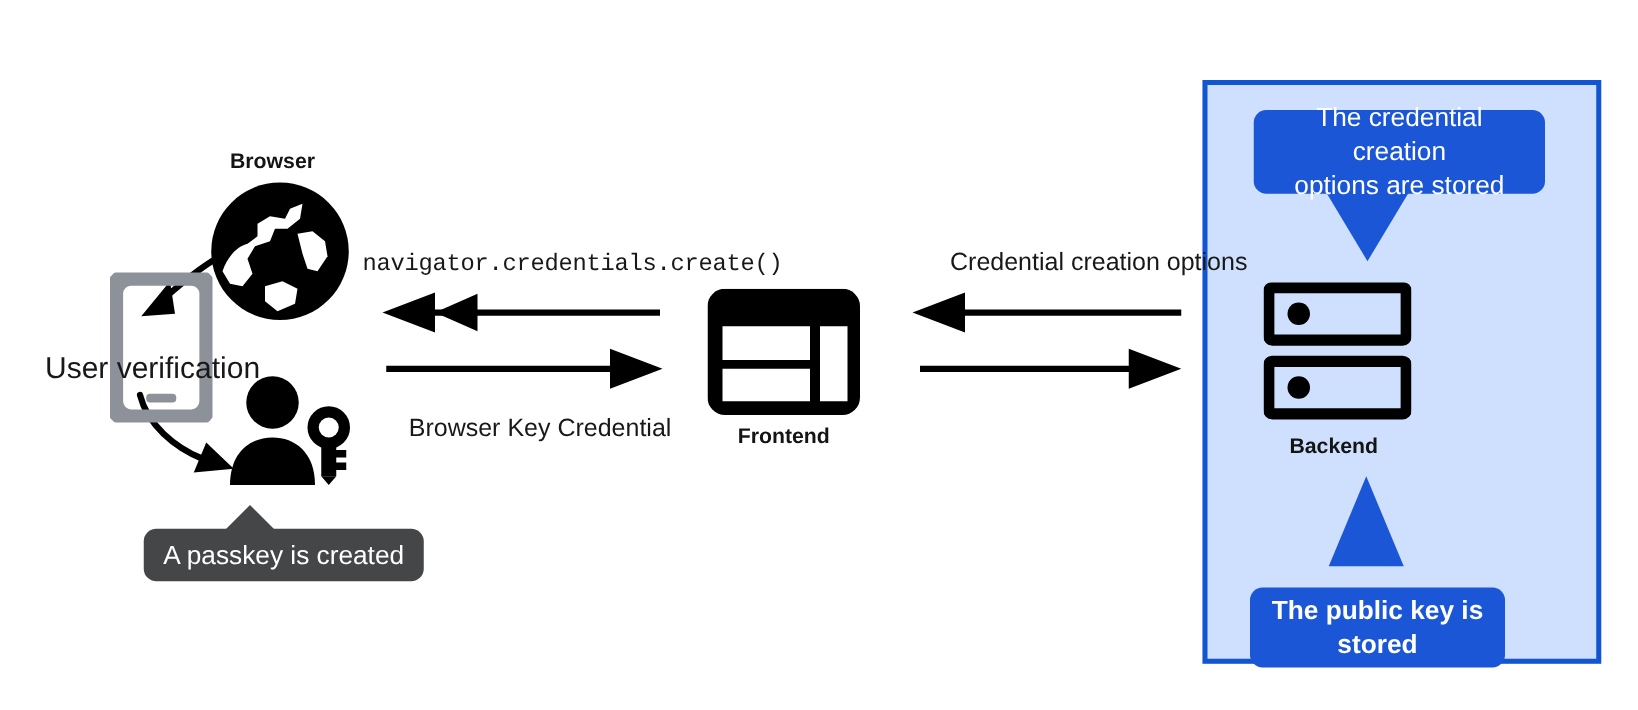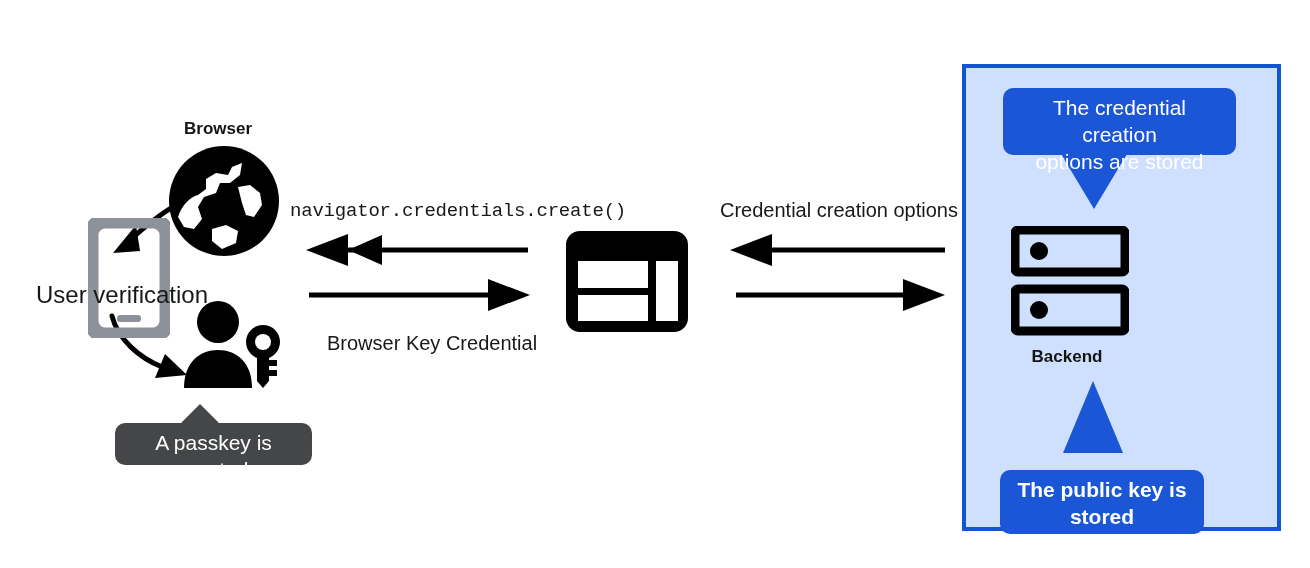--- a/index.html
+++ b/index.html
@@ -36,20 +36,21 @@
 
   
   .bubble {
     position: absolute;
     border-radius: 10px;
     color: #ffffff;
     font-size: 21px;
     line-height: 27px;
     text-align: center;
     display: flex;
+    align-items: center;
     justify-content: center;
     box-sizing: border-box;
     padding: 6px 14px;
   }
   .bubble-blue { background: #1a56d6; }
   .bubble-dark { background: #444648; }
 
   #bubble-credential-options {
     left: 1003px;
     top: 88px;
@@ -59,21 +60,21 @@
   #bubble-public-key-stored {
     left: 1000px;
     top: 470px;
     width: 204px;
     height: 64px;
     font-weight: bold;
   }
   #bubble-passkey-created {
     left: 115px;
     top: 423px;
-    width: 197px;
+    width: 224px;
     height: 42px;
     font-size: 21px;
   }
 
   
   .tri { position: absolute; width: 0; height: 0; }
   #tri-credential-options {
     left: 1061px;
     top: 154px;
     border-left: 33px solid transparent;
@@ -115,21 +116,21 @@
     color: #181818;
     white-space: nowrap;
   }
   .edge-label.mono {
     font-family: "DejaVu Sans Mono", "Liberation Mono", monospace;
     font-size: 19px;
     letter-spacing: -0.2px;
   }
   #label-navigator-create { left: 290px; top: 200px; font-family: Liberation Mono, monospace; }
   #label-public-key-credential { left: 327px; top: 332px; }
-  #label-credential-creation-options { left: 720px; top: 199px; }
+  #label-credential-creation-options { left: 760px; top: 199px; }
   #label-public-key-etc { left: 770px; top: 332px; }
   #label-user-verification { left: 36px; top: 281px; font-size: 24px; }
 
   
   .icon-wrap { position: absolute; }
   #icon-browser-globe { left: 168px; top: 145px; width: 112px; height: 112px; }
   #icon-phone { left: 88px; top: 218px; width: 82px; height: 120px; }
   #icon-person-key { left: 182px; top: 300px; width: 106px; height: 88px; }
   #icon-frontend { left: 566px; top: 231px; width: 122px; height: 101px; }
   #icon-backend-server { left: 1011px; top: 226px; width: 118px; height: 111px; }
@@ -237,20 +238,21 @@
   <div id="icon-backend-server" class="icon-wrap">
     <svg viewBox="0 0 118 111" width="118" height="111">
       <rect x="4" y="4" width="110" height="42" rx="3" fill="none" stroke="#000" stroke-width="9"></rect>
       <circle cx="28" cy="25" r="9" fill="#000"></circle>
       <rect x="4" y="63" width="110" height="42" rx="3" fill="none" stroke="#000" stroke-width="9"></rect>
       <circle cx="28" cy="84" r="9" fill="#000"></circle>
     </svg>
   </div>
 
   <div id="label-browser" class="node-label">Browser</div>
+  <div id="label-frontend" class="node-label">Frontend</div>
   <div id="label-backend" class="node-label">Backend</div>
 
   <div id="label-navigator-create" class="edge-label mono">navigator.credentials.create()</div>
   <div id="label-public-key-credential" class="edge-label">Browser Key Credential</div>
   <div id="label-credential-creation-options" class="edge-label">Credential creation options</div>
   <div id="label-user-verification" class="edge-label">User verification</div>
 
   <div id="tri-credential-options" class="tri"></div>
   <div id="bubble-credential-options" class="bubble bubble-blue">
     <span>

